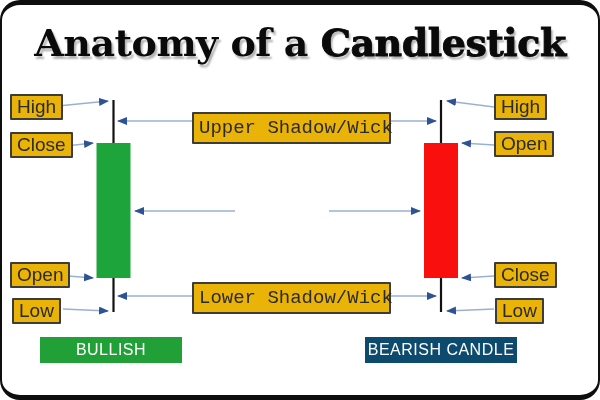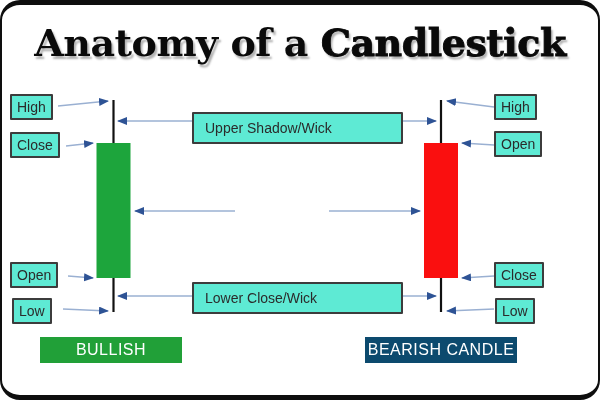--- a/index.html
+++ b/index.html
@@ -14,25 +14,25 @@
   .title{
     position:absolute;left:0;top:20px;width:600px;text-align:center;
     font-family:"DejaVu Serif","Liberation Serif",serif;
     font-weight:bold;font-size:38px;letter-spacing:-0.5px;color:#0a0a0a;
     text-shadow:2px 3px 2px rgba(0,0,0,0.30);
     margin:0;
   }
   .title .emph{-webkit-text-stroke:0.9px #0a0a0a;}
   svg{position:absolute;left:0;top:0;}
   .lbl{
-    position:absolute;background:#5eead4;border:2px solid #3c3c3c;border-radius:1px;
-    color:#2b2b2b;font-size:14px;line-height:22px;padding:0 5px;height:22px;
+    position:absolute;background:#eab308;border:2px solid #3c3c3c;border-radius:1px;
+    color:#2b2b2b;font-size:19px;line-height:22px;padding:0 5px;height:22px;
     white-space:nowrap;
   }
-  .lbl.center{text-align:left;padding:2px 11px;height:24px;line-height:24px;}
+  .lbl.center{text-align:right;padding:2px 5px;height:24px;line-height:24px;font-family:Liberation Mono, monospace;}
   .badge{
     position:absolute;color:#fff;font-size:16px;line-height:26px;height:26px;
     text-align:center;letter-spacing:0.5px;
   }
 </style>
 </head>
 <body>
 
 <div class="page">
   <div class="canvas">
@@ -71,19 +71,19 @@
     <div class="lbl" style="left:10px;top:132px">Close</div>
     <div class="lbl" style="left:10px;top:262px">Open</div>
     <div class="lbl" style="left:12px;top:298px">Low</div>
 
     <div class="lbl" style="left:494px;top:94px">High</div>
     <div class="lbl" style="left:494px;top:131px">Open</div>
     <div class="lbl" style="left:494px;top:262px">Close</div>
     <div class="lbl" style="left:495px;top:298px">Low</div>
 
     <div class="lbl center" style="left:192px;top:112px;width:185px">Upper Shadow/Wick</div>
-    <div class="lbl center" style="left:192px;top:282px;width:185px">Lower Close/Wick</div>
+    <div class="lbl center" style="left:192px;top:282px;width:185px">Lower Shadow/Wick</div>
 
     <div class="badge" style="left: 40px; top: 337px; width: 142px; background: rgb(33, 160, 56);">BULLISH CANDLE</div>
     <div class="badge" style="left: 365px; top: 337px; width: 152px; background: #0c4a6e;">BEARISH CANDLE</div>
 
   </div>
 </div>
 
 </body></html>

